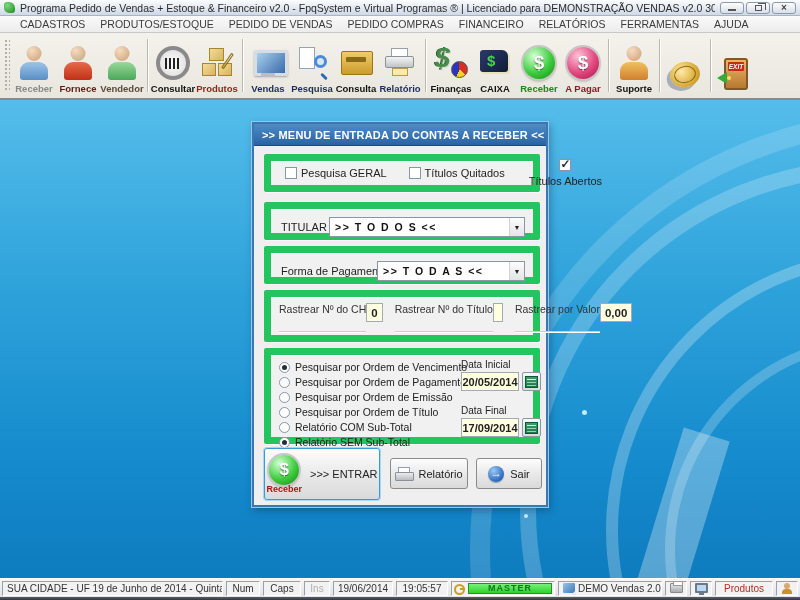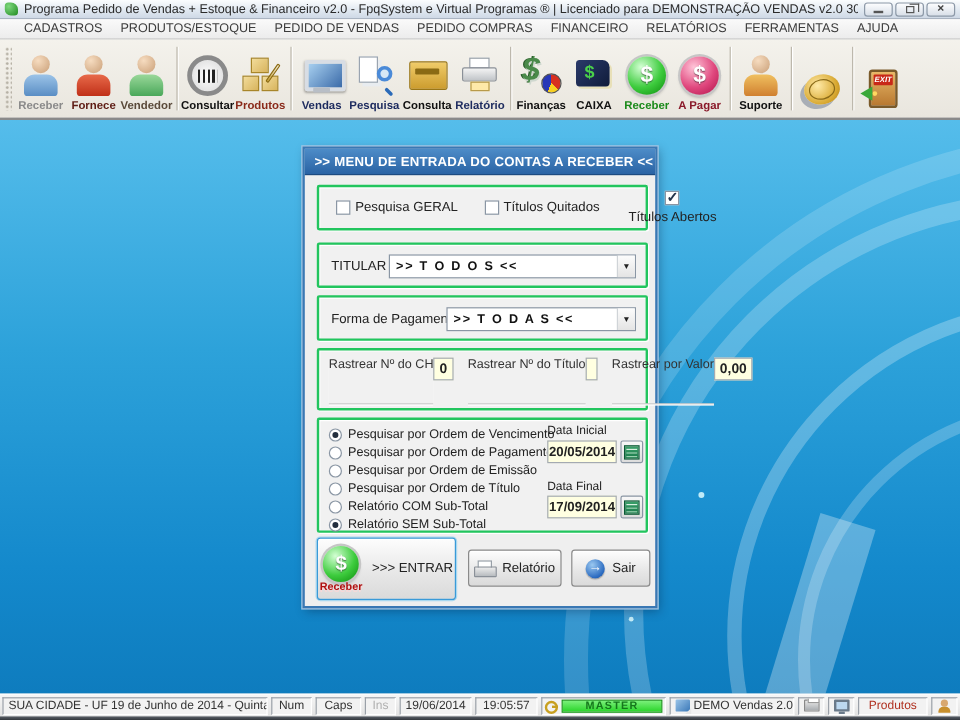--- a/index.html
+++ b/index.html
@@ -128,21 +128,21 @@
   .band { position:absolute; left:652px; top:330px; width:48px; height:210px;
     background:rgba(255,255,255,.30); transform:rotate(17deg); }
   .dot { position:absolute; width:5px; height:5px; border-radius:50%; background:rgba(220,250,255,.85); }
 
   
   .dialog { position:absolute; left:252px; top:22px; width:296px; height:385px;
     background:#efefef; border:2px solid #3a78b4; box-shadow:0 0 0 1px #9cc4e4, 2px 3px 8px rgba(0,20,50,.35); }
   .dlg-title { height:22px; background:linear-gradient(#4d8cc8,#2a63a4); color:#fff;
     font-size:11px; font-weight:bold; display:flex; align-items:center; padding-left:8px;
     border-bottom:1px solid #1c4a80; letter-spacing:.2px; white-space:nowrap; }
-  .groupbox { position:absolute; border:2px solid #22c55e; border-radius:2px;
+  .groupbox { position:absolute; border:7px solid #22c55e; border-radius:2px;
     box-shadow:inset 1px 1px 0 #ffffff, 1px 1px 0 #ffffff; background:#f1f1f1; }
   .grp-check { left:10px; top:30px; width:276px; height:38px; display:flex; align-items:center; padding:0 6px; }
   .check-item { display:flex; align-items:center; gap:4px; }
   .ci-1{margin-left:8px;} .ci-2{margin-left:22px;} .ci-3{margin-left:24px;flex-direction:column;}
   .checkbox { width:12px; height:12px; background:#fff; border:1px solid #8a96a4; position:relative; flex:0 0 auto; }
   .checkbox.checked::before { content:"✓"; position:absolute; left:0px; top:-3px; font-size:12px; font-weight:bold; color:#24344a; }
   .check-label { font-size:11px; color:#222; white-space:nowrap; }
 
   .grp-titular { left:10px; top:78px; width:276px; height:38px; }
   .grp-forma { left:10px; top:122px; width:276px; height:38px; }

